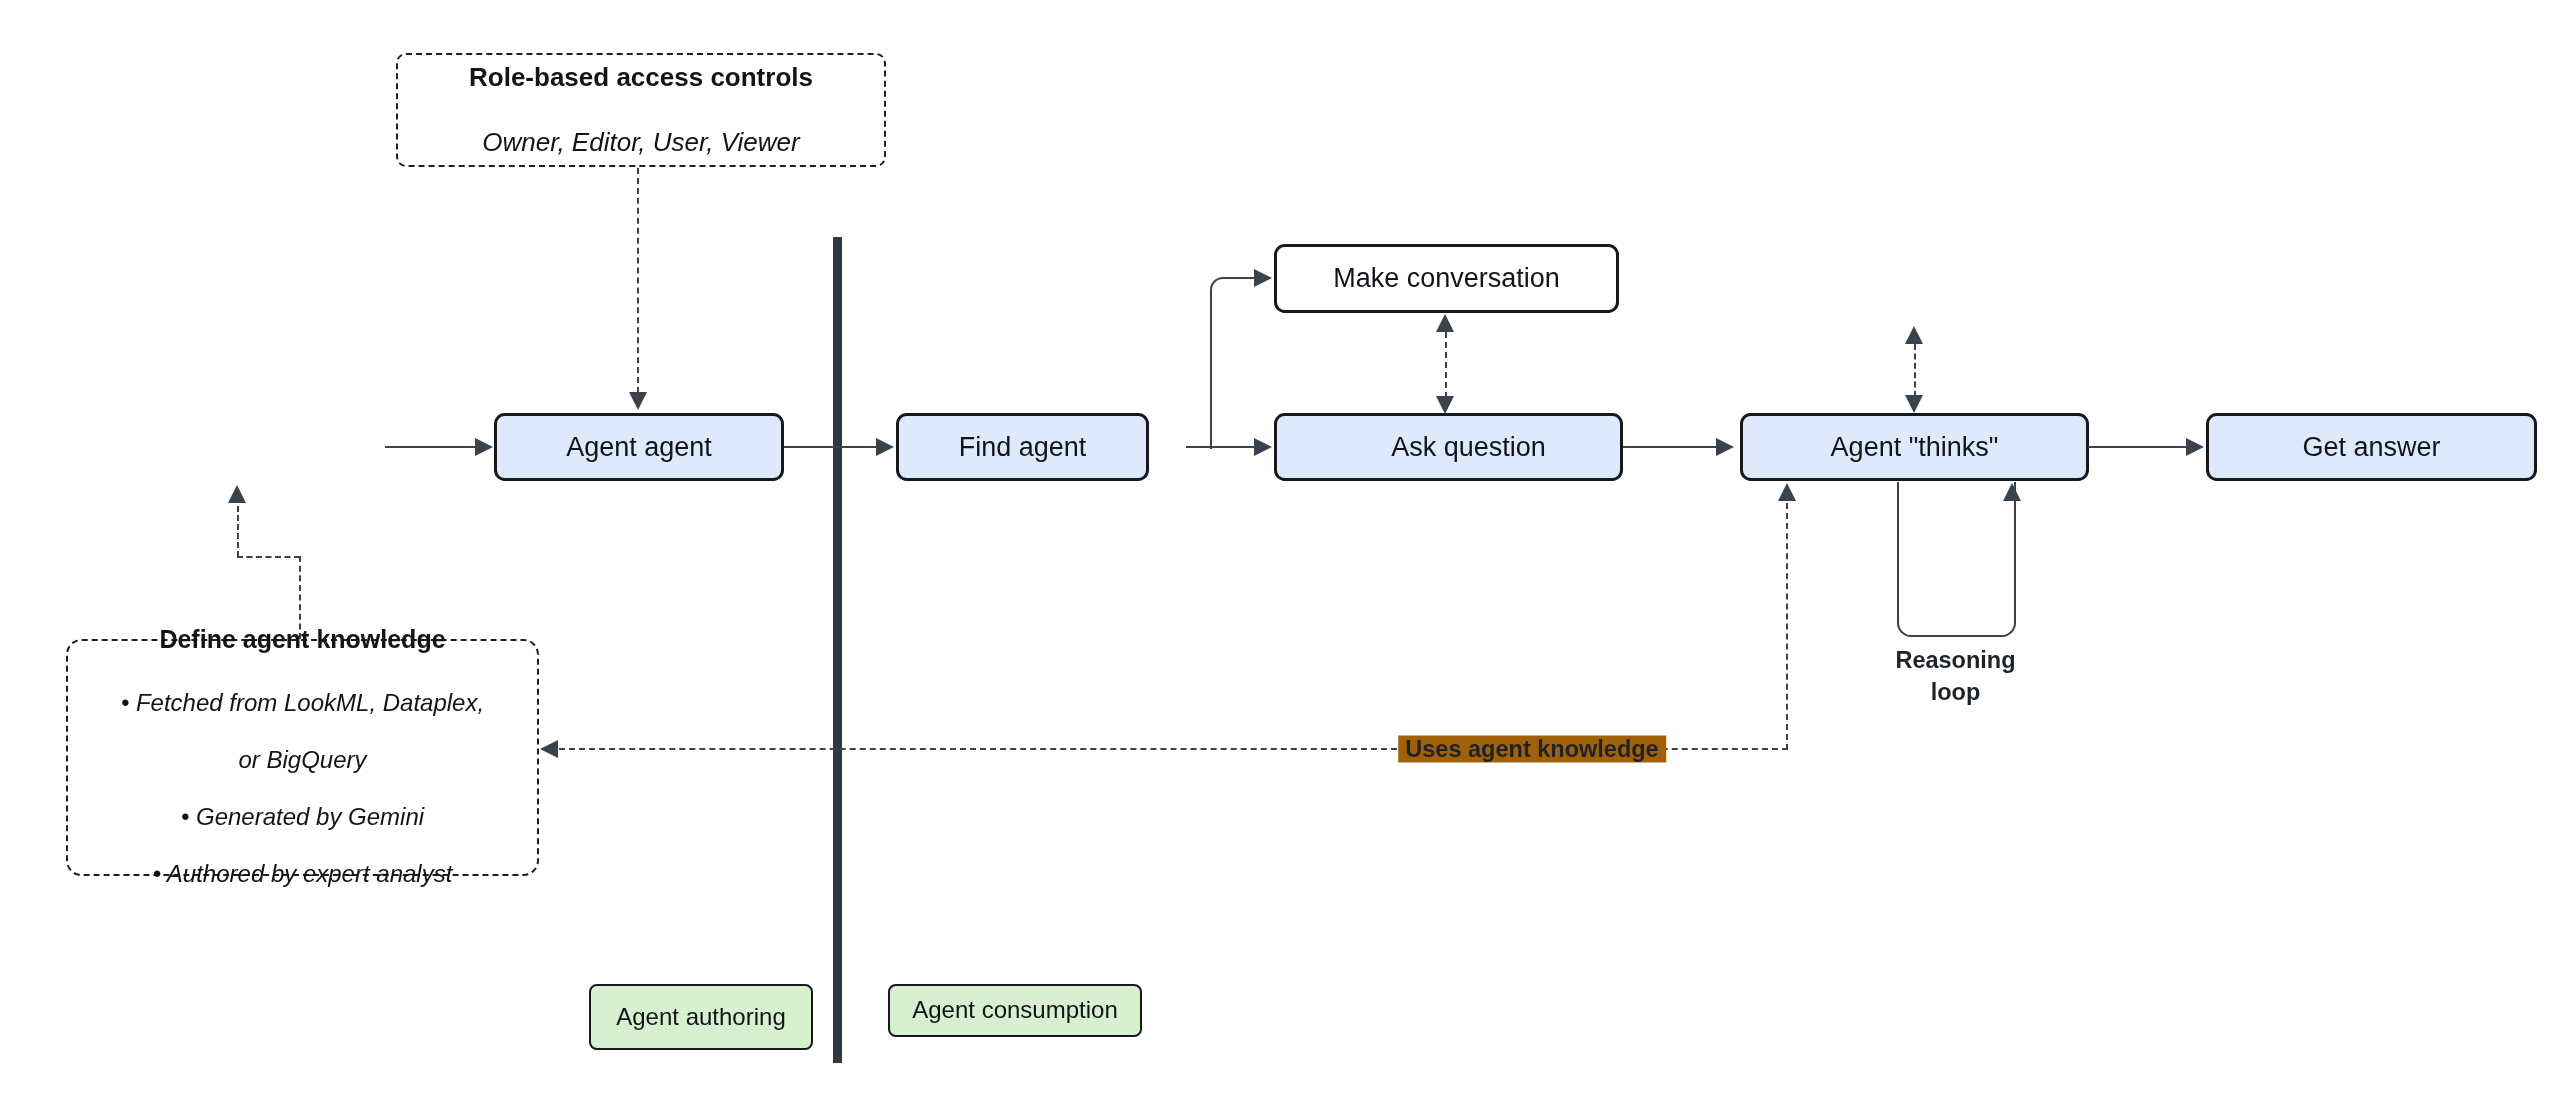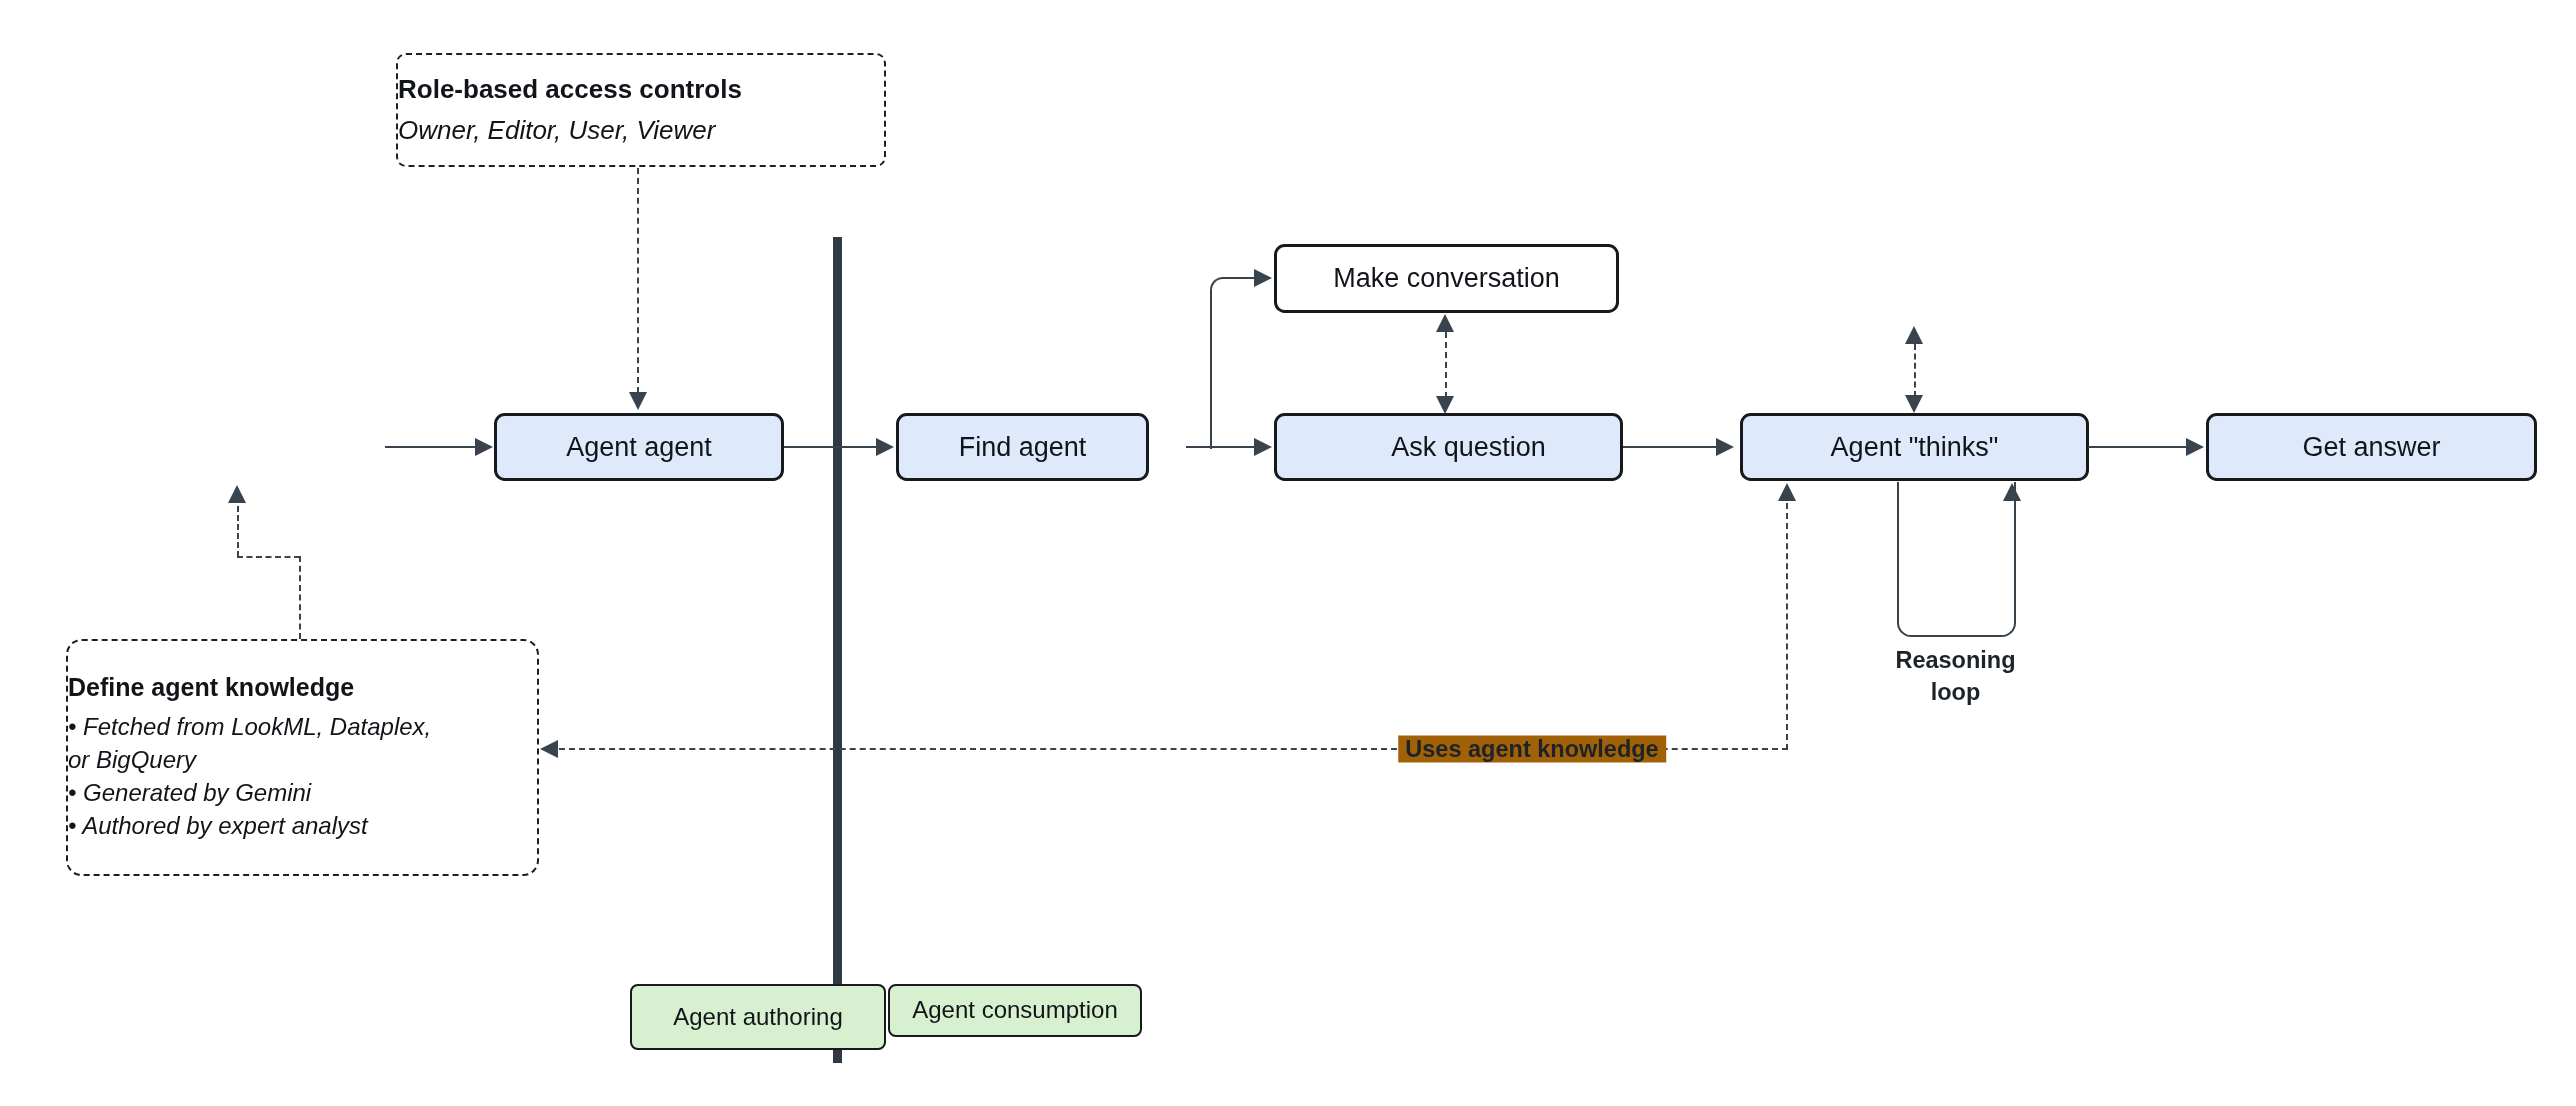--- a/index.html
+++ b/index.html
@@ -31,26 +31,27 @@
     background: #d7f0cf;
     border-width: 2.9px;
     border-radius: 7.8px;
     font-size: 24px;
   }
   .dashedbox {
     position: absolute;
     box-sizing: border-box;
     display: flex;
     flex-direction: column;
-    align-items: flex-start;
+    align-items: center;
     justify-content: center;
     text-align: center;
     background: #ffffff;
     border: 2.1px dashed #1a1f24;
     border-radius: 10px;
+    gap: 24px;
   }
   .dashedbox.heavy { border-width: 2.9px; border-radius: 15.7px; }
   .rb-title { font-weight: bold; font-size: 26px; margin-bottom: 10px; }
   .rb-sub { font-style: italic; font-size: 26px; }
   .dk-title { font-weight: bold; font-size: 25px; margin-bottom: 7.1px; }
   .dk-line { font-style: italic; font-size: 24px; line-height: 33px; }
   .line-h { position: absolute; height: 0; border-top: 2.1px solid #39434d; }
   .line-v { position: absolute; width: 0; border-left: 2.1px solid #39434d; }
   .dash-h { border-top-style: dashed; }
   .dash-v { border-left-style: dashed; }
@@ -171,21 +172,21 @@
   <div class="line-h dash-h" style="left:237px; top:556px; width:63px;"></div>
   <div class="line-v dash-v" style="left:237px; top:506px; height:51px;"></div>
   <div class="ah ah-up" style="left:228px; top:485px;"></div>
 
   <div class="line-v dash-v" style="left:1786px; top:503px; height:247px;"></div>
   <div class="ah ah-up" style="left:1778px; top:483px;"></div>
   <div class="line-h dash-h" style="left:559px; top:748px; width:1229px;"></div>
   <div class="ah ah-left" style="left:540px; top:740px;"></div>
   <div class="float-label on-line" style="left:1532px; top:749px;">Uses agent knowledge</div>
 
-  <div class="node green" style="left:589px; top:984px; width:256px; height:66px;margin-left:41px;">
+  <div class="node green" style="left:589px; top:984px; width:224px; height:66px;">
     <span>Agent authoring</span>
   </div>
 
   <div class="node green" style="left:888px; top:984px; width:254px; height:53px;">
     <span>Agent consumption</span>
   </div>
 
 </div>
 
 

